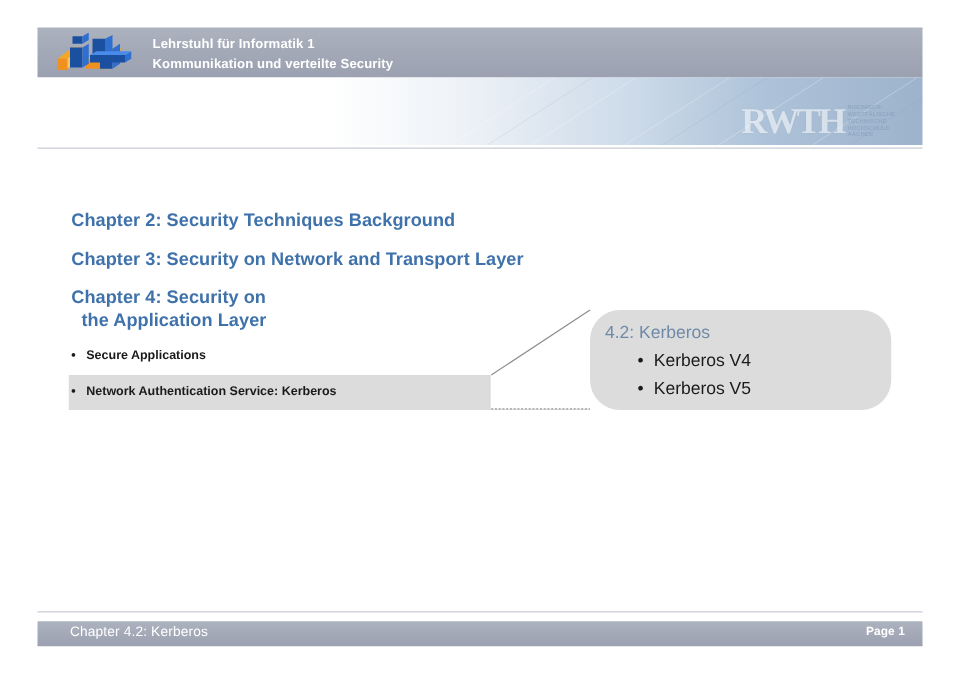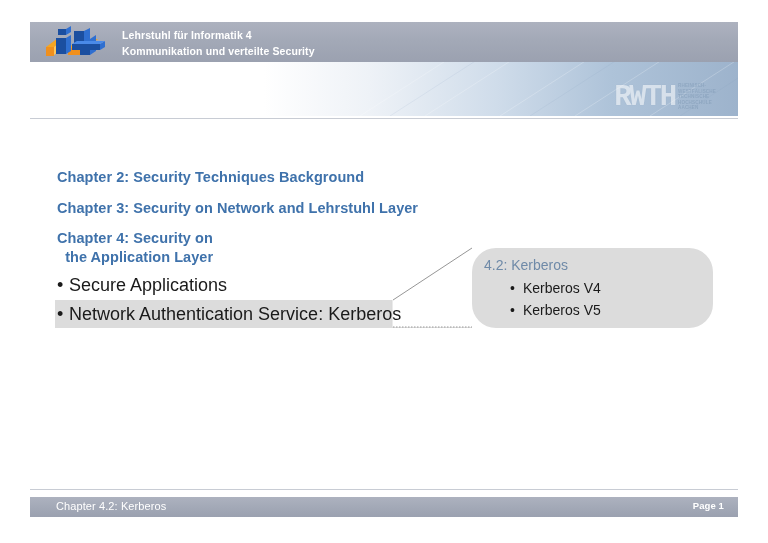--- a/index.html
+++ b/index.html
@@ -78,21 +78,21 @@
 
   .rwth-logo {
     position: absolute;
     right: 22px;
     bottom: 4px;
     display: flex;
     align-items: flex-end;
     opacity: 0.55;
   }
   .rwth-word {
-    font-family: Liberation Mono, monospace;
+    font-family: Liberation Serif, serif;
     font-weight: bold;
     font-size: 29px;
     letter-spacing: -2.2px;
     color: #ffffff;
     line-height: 29px;
     text-shadow: 0 0 1px rgba(120,140,165,0.6);
   }
   .rwth-sub {
     margin-left: 3px;
     margin-bottom: 1px;
@@ -122,23 +122,24 @@
     font-size: 14.5px;
     font-weight: bold;
     letter-spacing: 0.05px;
     white-space: pre;
     line-height: 19px;
   }
 
   .bullet-item {
     position: absolute;
     color: #1a1a1a;
-    font-size: 18px;
+    font-size: 10px;
     line-height: 20px;
     white-space: nowrap;
+    font-weight: bold;
   }
   .bullet-item .dot {
     display: inline-block;
     width: 12px;
     color: #1a1a1a;
   }
 
   
   .highlight-band {
     position: absolute;
@@ -261,21 +262,21 @@
         <polygon points="46,13 52,9 52,25 46,29" fill="#2f6fd0"></polygon>
         <polygon points="30,5 40,5 40,22 30,22" fill="#1b4fa0"></polygon>
         <polygon points="40,5 46,2 46,19 40,22" fill="#2f6fd0"></polygon>
         <polygon points="28,18 56,18 56,24 28,24" fill="#1b4fa0"></polygon>
         <polygon points="56,18 61,15 61,21 56,24" fill="#2f6fd0"></polygon>
         <polygon points="28,18 33,15 61,15 56,18" fill="#4a8ae8"></polygon>
       </svg>
     </div>
 
     <div class="header-texts">
-      <div class="line1">Lehrstuhl für Informatik 4</div>
+      <div class="line1">Lehrstuhl für Informatik 1</div>
       <div class="line2">Kommunikation und verteilte Security</div>
     </div>
   </div>
 
   <div class="gradient-band">
     <svg class="streaks" width="708" height="54" viewBox="0 0 708 54">
       <g stroke="#ffffff" stroke-width="0.8" opacity="0.55" fill="none">
         <line x1="330" y1="54" x2="420" y2="-4"></line>
         <line x1="395" y1="54" x2="485" y2="-4"></line>
         <line x1="470" y1="54" x2="560" y2="-4"></line>
@@ -303,21 +304,21 @@
     <div class="highlight-notch"></div>
 
     <svg class="leader-svg">
       <line x1="393" y1="300" x2="472" y2="248" stroke="#8a8a8a" stroke-width="0.9"></line>
       <line x1="393" y1="327" x2="472" y2="327" stroke="#9a9a9a" stroke-width="1" stroke-dasharray="1.5,1.5"></line>
       <line x1="392" y1="300" x2="392" y2="327" stroke="#d8d8d8" stroke-width="1"></line>
     </svg>
 
     <div class="chapter-head" style="left:57px; top:168px;">Chapter 2: Security Techniques Background</div>
 
-    <div class="chapter-head" style="left:57px; top:199px;">Chapter 3: Security on Network and Lehrstuhl Layer</div>
+    <div class="chapter-head" style="left:57px; top:199px;">Chapter 3: Security on Network and Transport Layer</div>
 
     <div class="chapter-head" style="left:57px; top:229px;">Chapter 4: Security on
   the Application Layer</div>
 
     <div class="bullet-item" style="left:57px; top:275px;">
       <span class="dot">•</span><span>Secure Applications</span>
     </div>
 
     <div class="bullet-item" style="left:57px; top:304px;">
       <span class="dot">•</span><span>Network Authentication Service: Kerberos</span>

